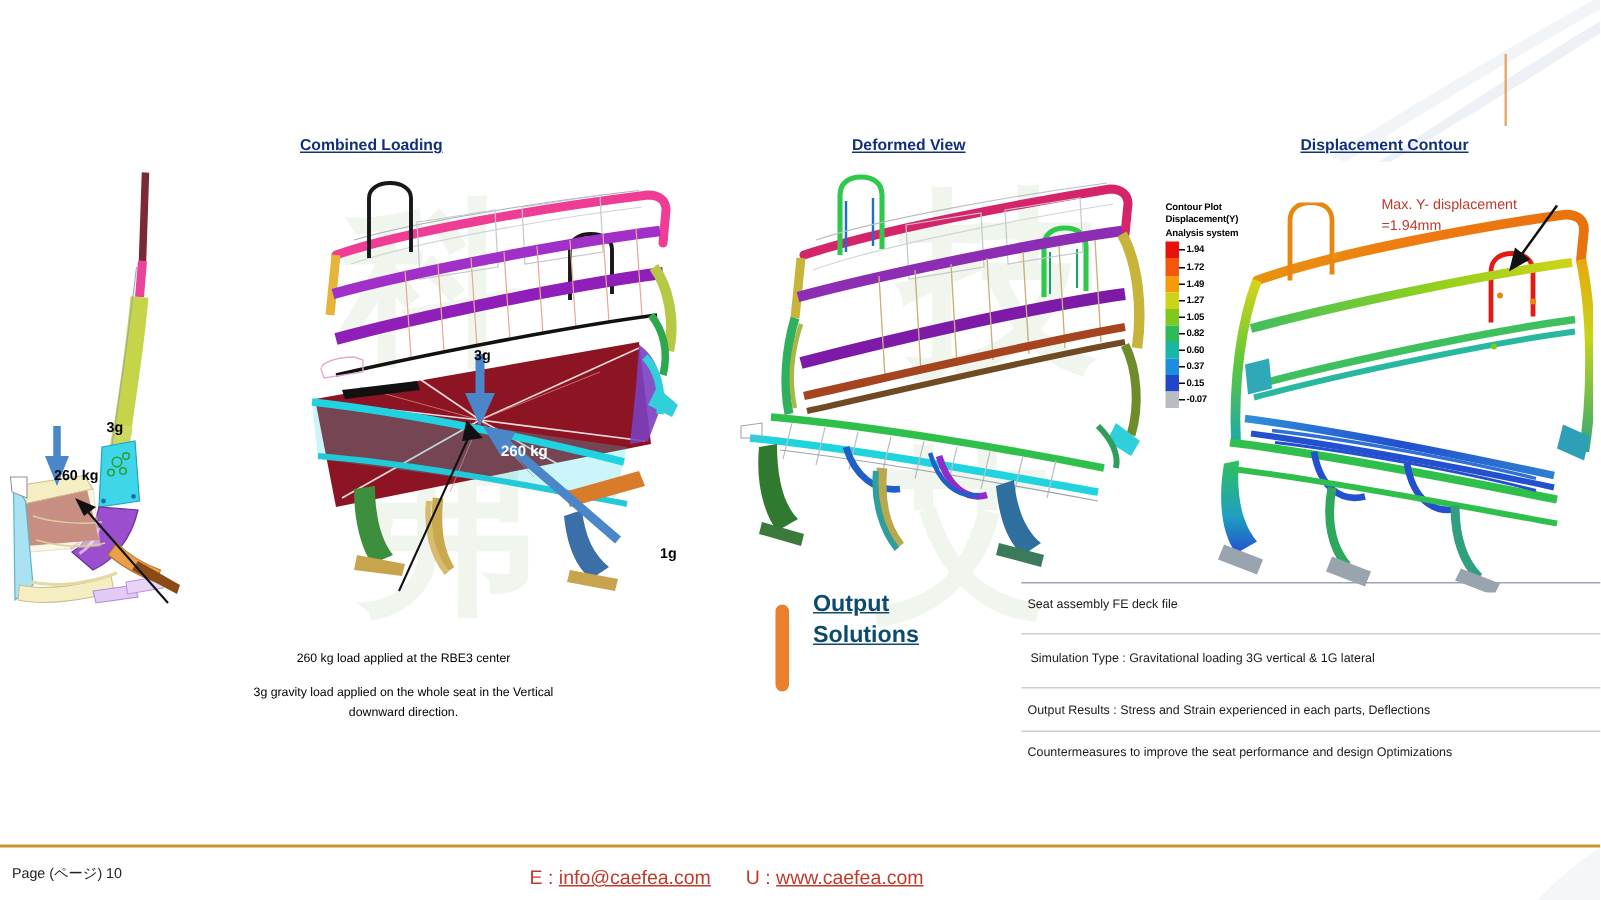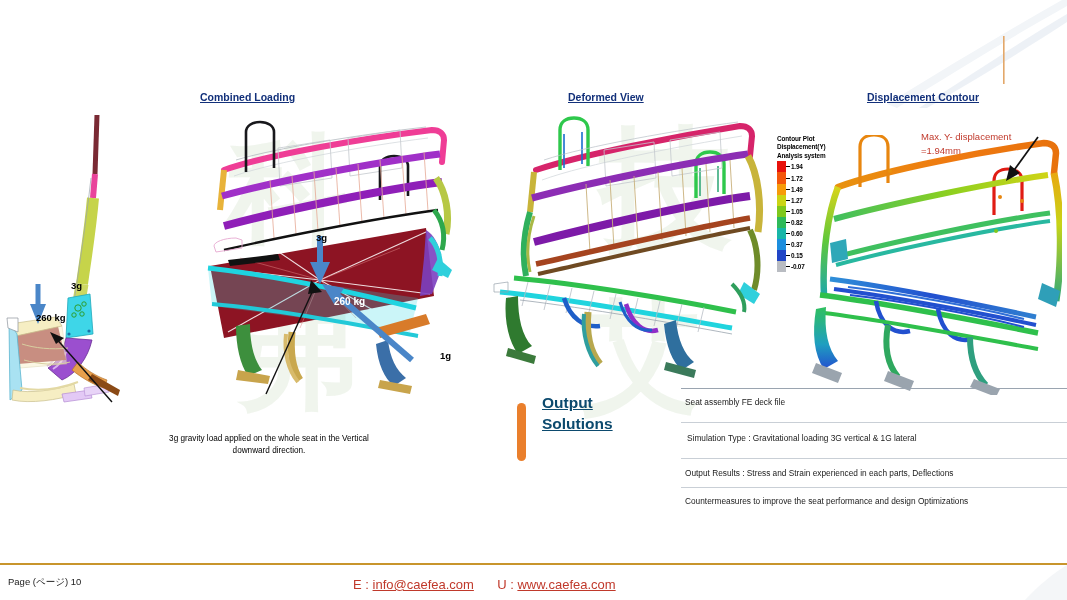--- a/index.html
+++ b/index.html
@@ -434,23 +434,24 @@
       <path d="M142,166 L164,170 L154,186 Z" fill="#4a86c8"></path>
     </g>
 
     <g>
       <path d="M134,170 L86,276" stroke="#111" stroke-width="1.4" fill="none"></path>
       <path d="M131,162 L142,174 L128,176 Z" fill="#111"></path>
     </g>
   </svg>
   <div class="lbl" style="left:316px;top:232px;">3g</div>
   <div class="lbl-white" style="left:334px;top:296px;">260 kg</div>
-  <div class="lbl" style="left:440px;top:350px;text-align:center;">1g</div>
+  <div class="lbl" style="left:440px;top:364px;text-align:center;">1g</div>
 
   <div id="load-notes">
+    <div class="note">260 kg load applied at the RBE3 center</div>
     <div class="note" style="padding:0 18px;">3g gravity load applied on the whole seat in the Vertical downward direction.</div>
   </div>
 
   <svg class="model" style="left:492px;top:112px;width:280px;height:285px;" viewBox="0 0 280 285">
 
     <path d="M44,58 C92,42 186,24 248,14 C256,14 260,18 260,24 L258,44" stroke="#d6246a" stroke-width="6" fill="none" stroke-linecap="round"></path>
     <path d="M42,60 L38,100" stroke="#c8b43a" stroke-width="6" fill="none"></path>
 
     <path d="M68,18 L68,58 M68,18 C68,10 74,6 82,6 C90,6 96,10 96,18 L96,54" stroke="#2ec84c" stroke-width="3.4" fill="none"></path>
     <path d="M72,22 L72,56 M90,20 L90,52" stroke="#1a6fcf" stroke-width="1.6" fill="none"></path>

